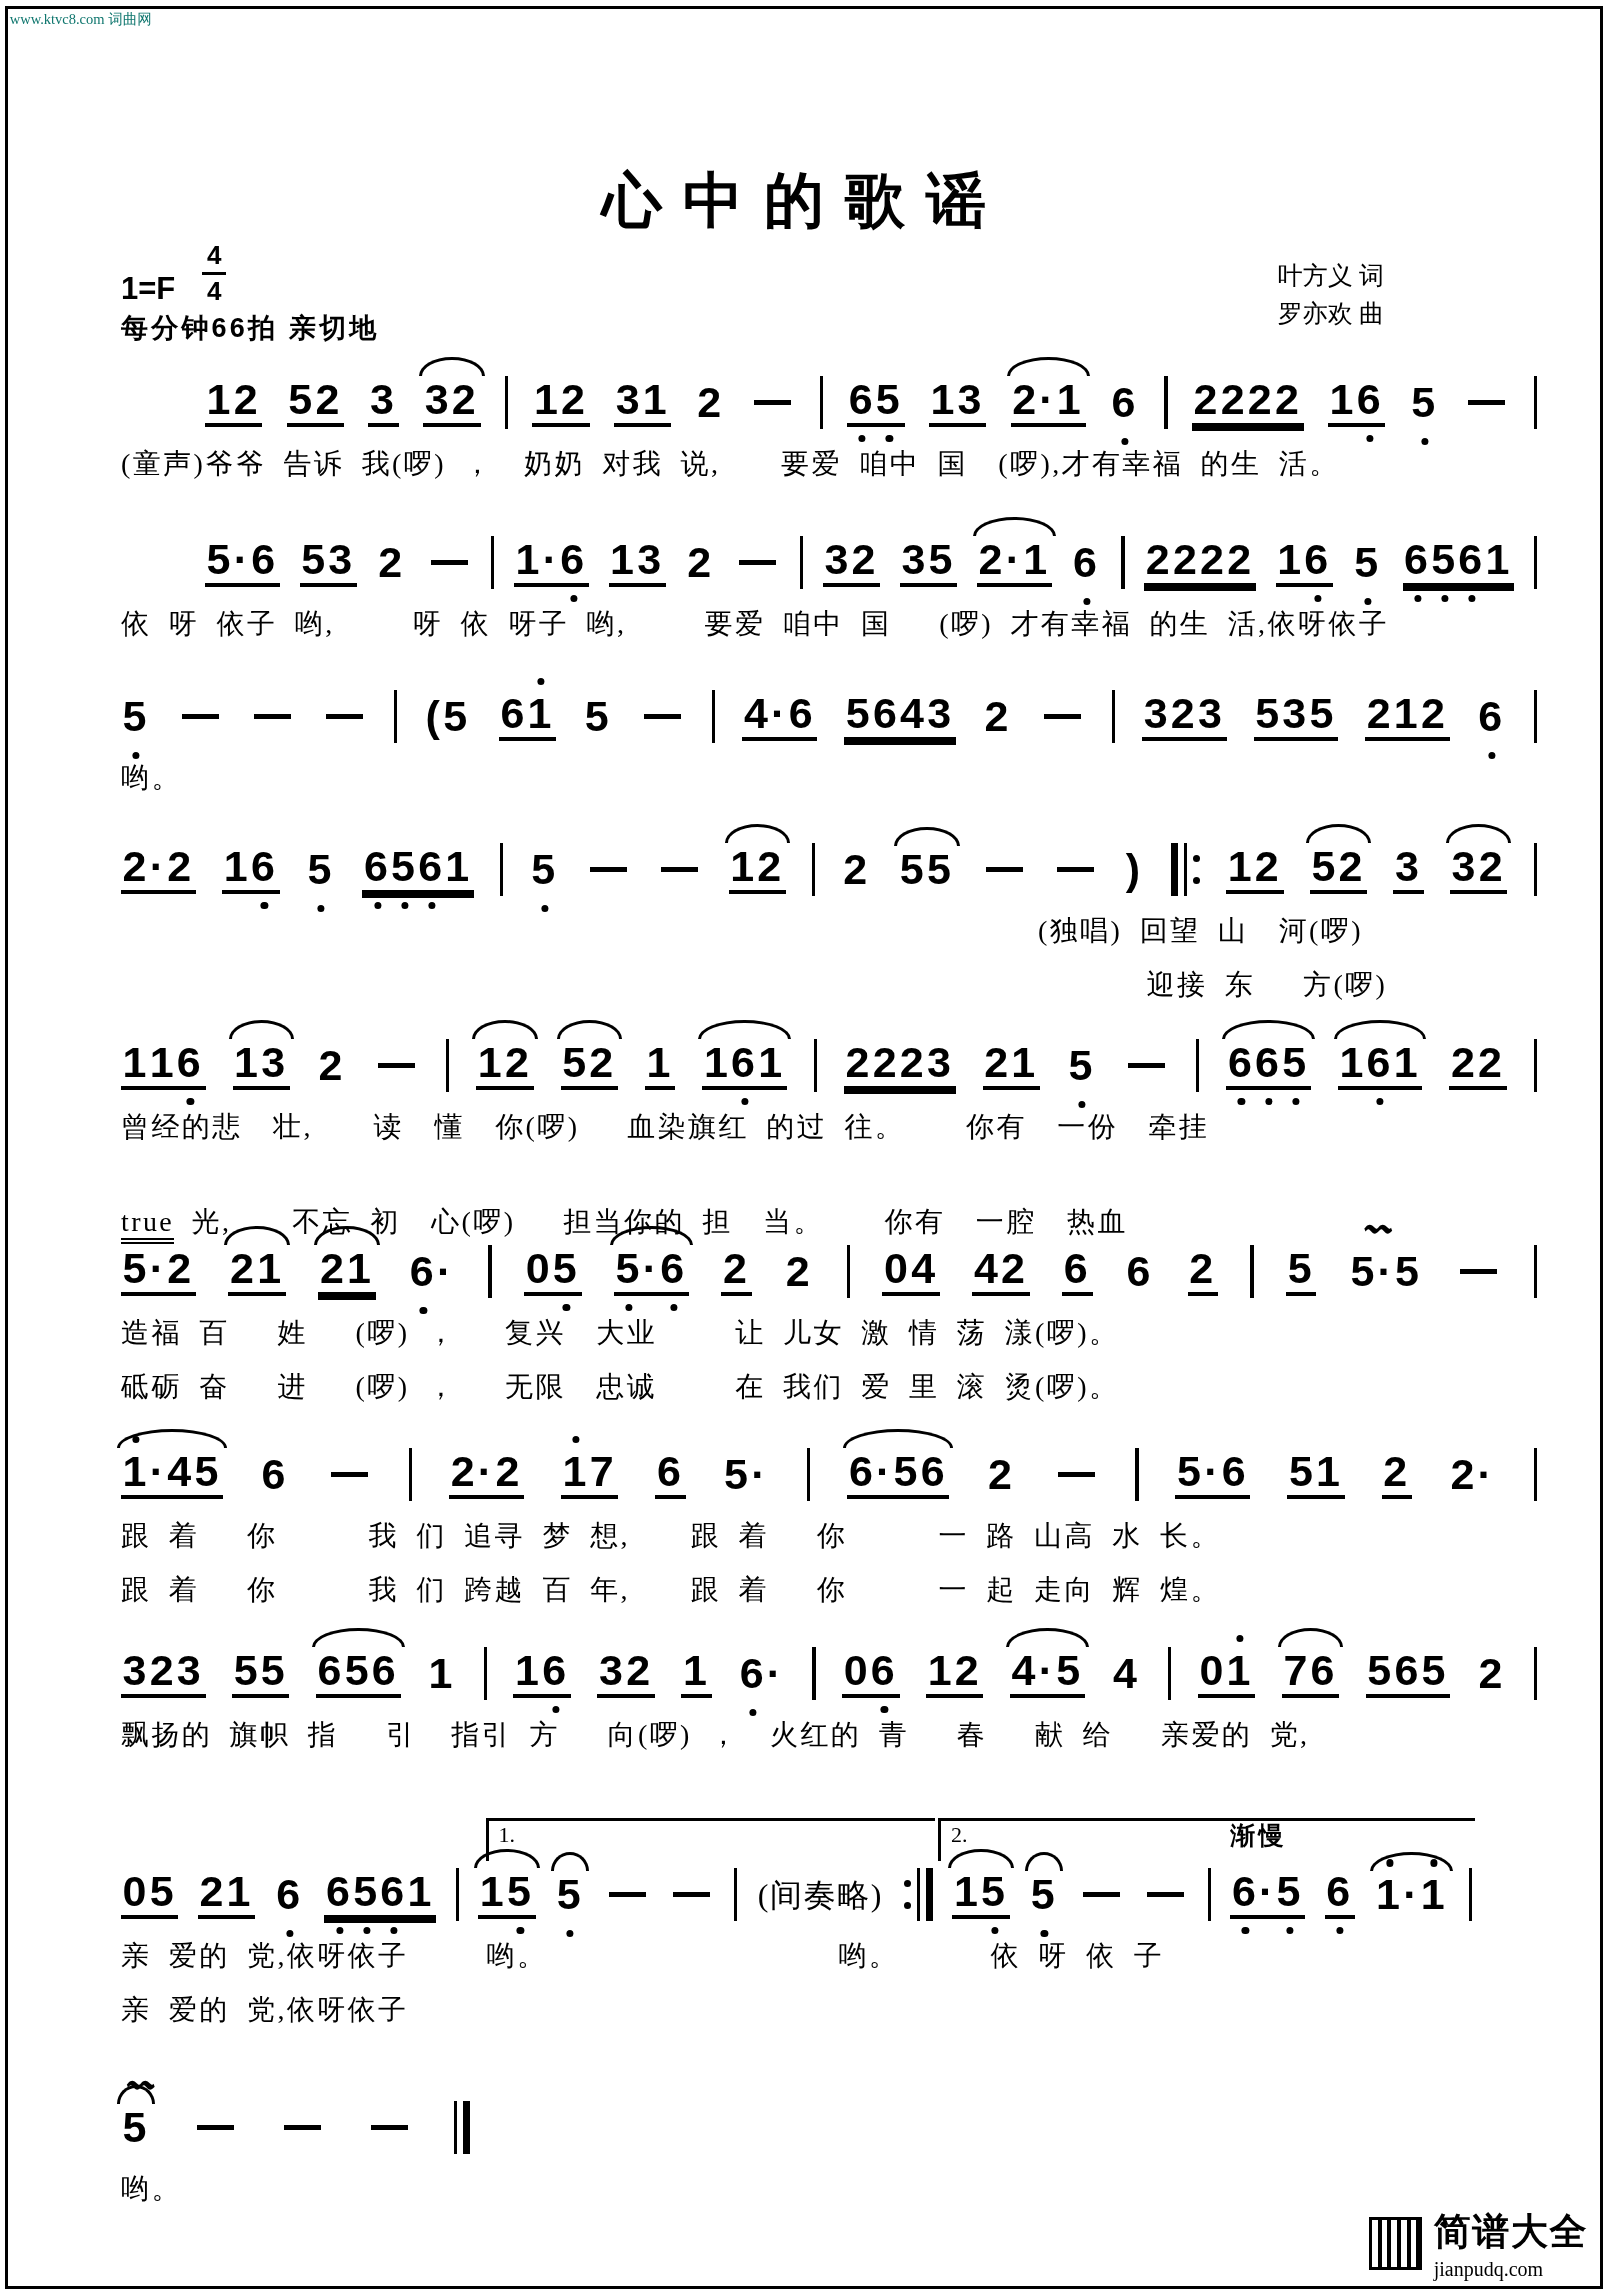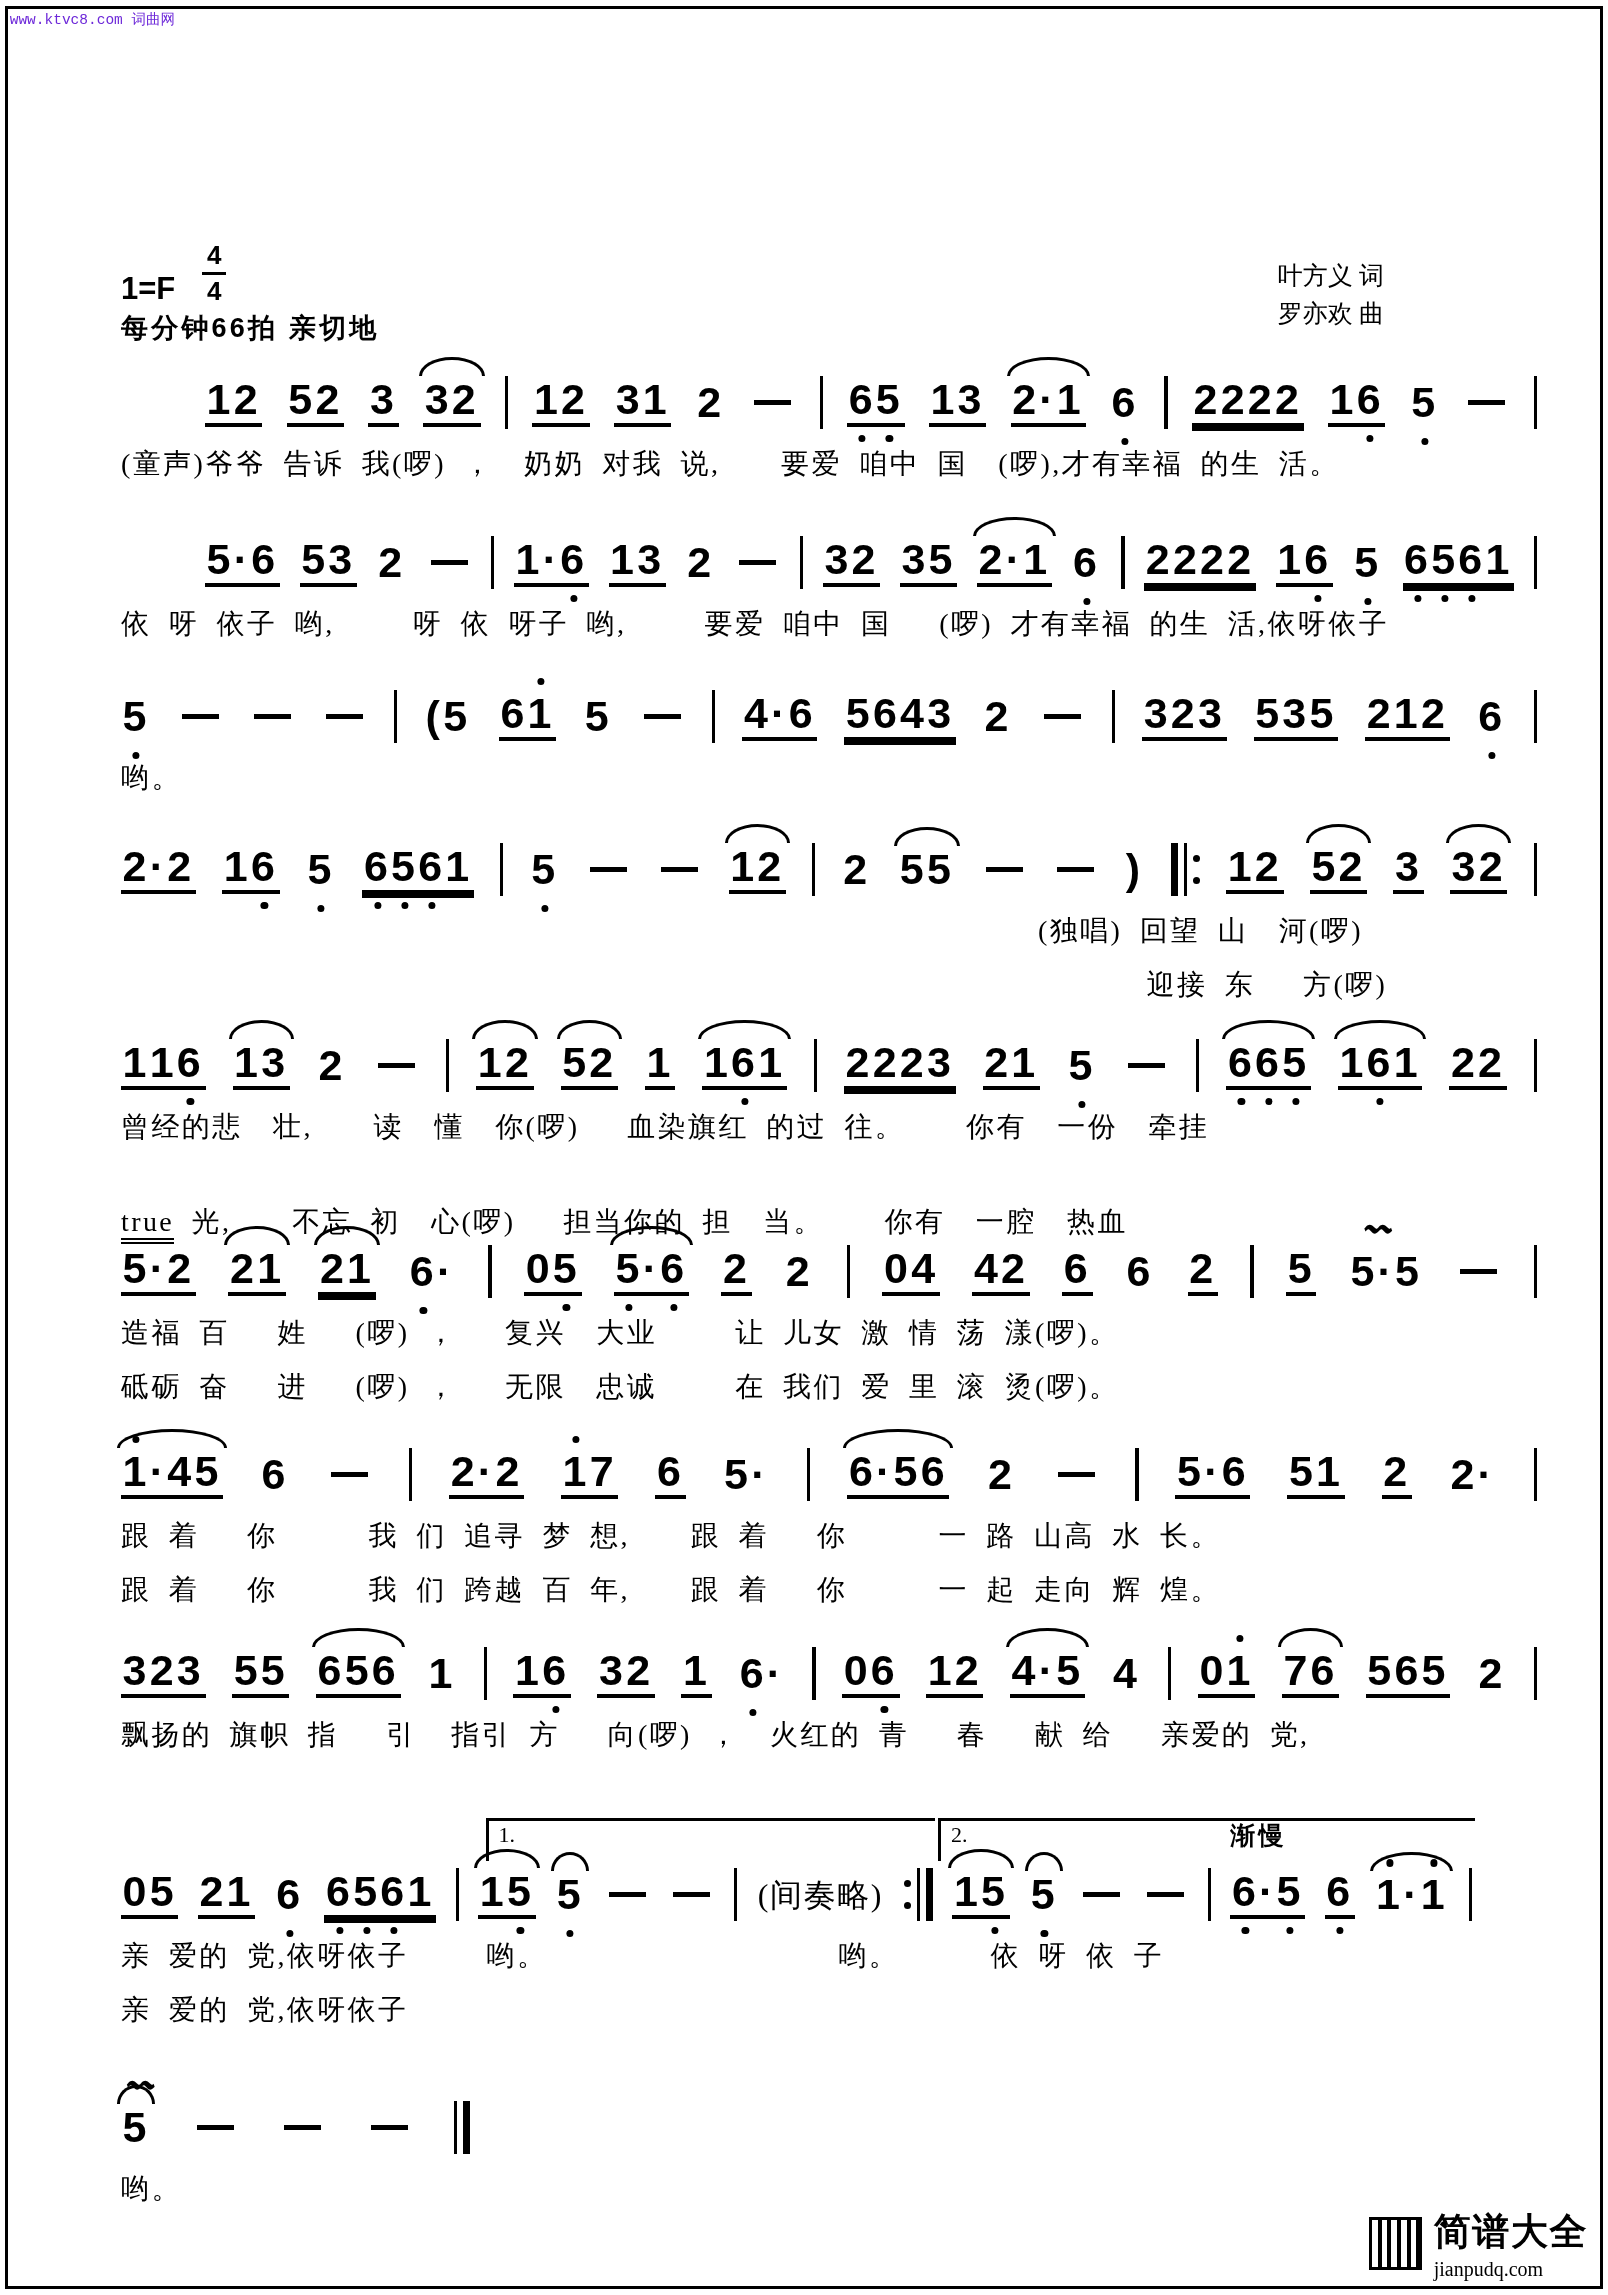--- a/index.html
+++ b/index.html
@@ -1,19 +1,19 @@
 <!DOCTYPE html>
 <html style="font-size:13px"><head>
 <meta charset="utf-8">
 <style>
   html,body{margin:0;padding:0;background:#fff;}
   .page{position:relative;width:1609px;height:2295px;background:#fff;overflow:hidden;
         font-family:"Liberation Sans",sans-serif;color:#000;}
   .frame{position:absolute;left:4.8px;top:6.4px;right:6.4px;bottom:6.4px;border:3.2px solid #000;pointer-events:none;}
-  .watermark{position:absolute;left:9.7px;top:9.7px;font-size:14.5px;color:#6d28d9;font-family:Liberation Mono, monospace;}
+  .watermark{position:absolute;left:9.7px;top:9.7px;font-size:14.5px;color:#0f766e;font-family:Liberation Serif, serif;}
   .title{position:absolute;top:161px;left:0;width:100%;text-align:center;margin:0;
          font-family:"DejaVu Serif",serif;font-weight:bold;font-size:60px;letter-spacing:21px;}
   .keysig{position:absolute;left:121px;top:241px;font-weight:bold;font-size:31px;display:flex;align-items:flex-end;}
   .frac{display:inline-flex;flex-direction:column;align-items:center;margin-left:27px;font-size:26px;line-height:1.15;}
   .frac .num{border-bottom:3.2px solid #000;padding:0 4.8px 1.6px;}
   .frac .den{padding-top:1.6px;}
   .tempo{position:absolute;left:121px;top:310px;font-weight:bold;font-size:27px;letter-spacing:3.2px;}
   .credits{position:absolute;right:225px;top:257px;text-align:left;font-size:25px;line-height:1.5;
            font-family:"Liberation Serif",serif;}
   
@@ -59,20 +59,21 @@
          background:repeating-linear-gradient(90deg,#fff 0 5.6px,#000 5.6px 9.7px);}
   .logo-name{font-weight:bold;font-size:37px;letter-spacing:1.6px;font-family:"DejaVu Sans",sans-serif;}
   .logo-url{font-size:20px;margin-top:1px;font-family:Liberation Serif, serif;}
 </style>
 </head>
 <body>
 
 <div class="page">
   <div class="frame"></div>
   <div class="watermark">www.ktvc8.com 词曲网</div>
+  <h1 class="title">心中的歌谣</h1>
 
   <div class="keysig">
     <span>1=F</span>
     <span class="frac">
       <span class="num">4</span>
       <span class="den">4</span>
     </span>
   </div>
   <div class="tempo">每分钟66拍 亲切地</div>
 

